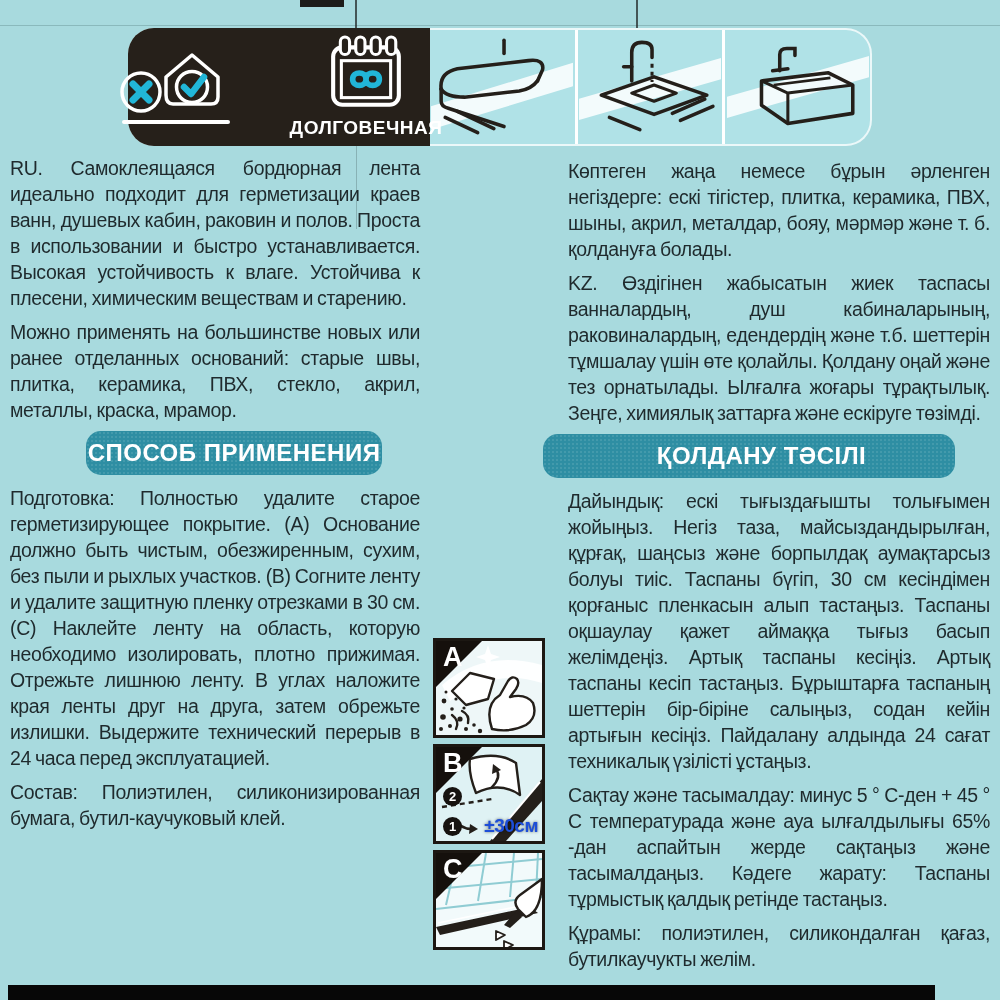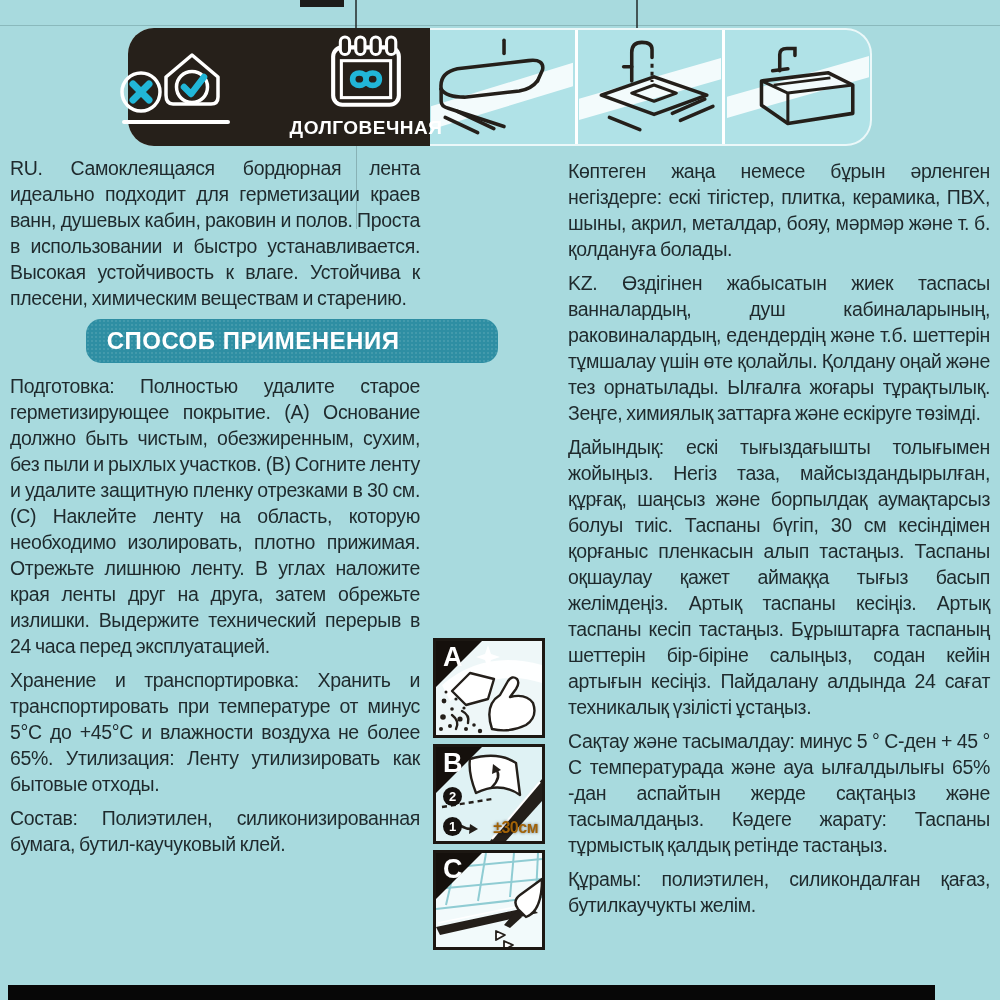--- a/index.html
+++ b/index.html
@@ -32,34 +32,34 @@
   .col p{margin:0 0 8px 0;font-size:19.5px;line-height:26px;font-weight:normal;
          letter-spacing:-0.35px;word-spacing:-1px;text-align:justify;text-align-last:left;}
   .col-ru{left:10px;top:155px;width:482px;}
   .col-kz{left:512px;top:158px;width:478px;}
   .spacer-r{float:right;width:64px;height:350px;margin-top:480px;margin-left:8px;}
   .spacer-l{float:left;width:46px;height:340px;margin-top:474px;margin-right:10px;}
 
   .banner{background:#2e8ea3;background-image:radial-gradient(rgba(255,255,255,.10) 1px,transparent 1px);
           background-size:4px 4px;border-radius:15px;color:#fff;font-weight:bold;font-size:24px;
           letter-spacing:.5px;height:44px;line-height:44px;text-align:center;margin:2px 0 10px 0;}
-  .banner.ru{width:412px;margin-left:76px;}
+  .banner.ru{width:296px;margin-left:76px;}
   .banner.kz{width:412px;margin-left:31px;}
 
   
   .steps{position:absolute;left:433px;top:638px;width:112px;}
   .card{position:relative;width:112px;height:100px;background:#eef7f8;border:3px solid #1c1712;
         box-sizing:border-box;margin-bottom:6px;overflow:hidden;}
   .card svg{position:absolute;left:0;top:0;}
   .corner{position:absolute;left:0;top:0;width:46px;height:46px;background:#15100c;
           clip-path:polygon(0 0,100% 0,0 100%);}
   .step-letter{position:absolute;left:7px;top:1px;color:#fff;font-weight:bold;font-size:27px;z-index:3;}
   .numb{position:absolute;width:19px;height:19px;border-radius:50%;background:#171310;color:#fff;
         font-size:13px;font-weight:bold;text-align:center;line-height:19px;z-index:3;}
-  .note{position:absolute;right:4px;bottom:4px;color:#a16207;font-weight:bold;font-size:16px;
+  .note{position:absolute;right:4px;bottom:4px;color:#1d4ed8;font-weight:bold;font-size:19px;
         text-shadow:0 0 3px rgba(0,0,0,.55);z-index:3;letter-spacing:-0.5px;}
 </style>
 </head>
 <body>
 
 <div class="package">
 
   <div class="hline"></div>
   <div class="crease c1"></div>
   <div class="crease c2"></div>
@@ -130,30 +130,31 @@
         <path d="M34,44 L60,56 L124,48" fill="none" stroke="#241f1a" stroke-width="3" stroke-linejoin="round"></path>
         <line x1="60" y1="56" x2="60" y2="86" stroke="#241f1a" stroke-width="3"></line>
         <line x1="46" y1="48" x2="102" y2="41" stroke="#241f1a" stroke-width="2.5"></line>
       </svg>
     </div>
   </div>
 
   <div class="col col-ru">
     <div class="spacer-r"></div>
     <p>RU. Самоклеящаяся бордюрная лента идеально подходит для герметизации краев ванн, душевых кабин, раковин и полов. Проста в использовании и быстро устанавливается. Высокая устойчивость к влаге. Устойчива к плесени, химическим веществам и старению.</p>
+    <p>Можно применять на большинстве новых или ранее отделанных оснований: старые швы, плитка, керамика, ПВХ, стекло, акрил, металлы, краска, мрамор.</p>
     <div class="banner ru">СПОСОБ ПРИМЕНЕНИЯ</div>
     <p>Подготовка: Полностью удалите старое герметизирующее покрытие. (A) Основание должно быть чистым, обезжиренным, сухим, без пыли и рыхлых участков. (B) Согните ленту и удалите защитную пленку отрезками в 30 см. (C) Наклейте ленту на область, которую необходимо изолировать, плотно прижимая. Отрежьте лишнюю ленту. В углах наложите края ленты друг на друга, затем обрежьте излишки. Выдержите технический перерыв в 24 часа перед эксплуатацией.</p>
-    <p>Хранение и транспортировка: Хранить и транспортировать при температуре от минус 5°С до +45°С и влажности воздуха не более 65%. Утилизация: Ленту утилизировать как бытовые отходы.</p>
     <p>Состав: Полиэтилен, силиконизированная бумага, бутил-каучуковый клей.</p>
   </div>
 
   <div class="col col-kz">
     <div class="spacer-l"></div>
     <p>Көптеген жаңа немесе бұрын әрленген негіздерге: ескі тігістер, плитка, керамика, ПВХ, шыны, акрил, металдар, бояу, мәрмәр және т. б. қолдануға болады.</p>
     <p>KZ. Өздігінен жабысатын жиек таспасы ванналардың, душ кабиналарының, раковиналардың, едендердің және т.б. шеттерін тұмшалау үшін өте қолайлы. Қолдану оңай және тез орнатылады. Ылғалға жоғары тұрақтылық. Зеңге, химиялық заттарға және ескіруге төзімді.</p>
+    <div class="banner kz">ҚОЛДАНУ ТӘСІЛІ</div>
     <p>Дайындық: ескі тығыздағышты толығымен жойыңыз. Негіз таза, майсыздандырылған, құрғақ, шаңсыз және борпылдақ аумақтарсыз болуы тиіс. Таспаны бүгіп, 30 см кесіндімен қорғаныс пленкасын алып тастаңыз. Таспаны оқшаулау қажет аймаққа тығыз басып желімдеңіз. Артық таспаны кесіңіз. Артық таспаны кесіп тастаңыз. Бұрыштарға таспаның шеттерін бір-біріне салыңыз, содан кейін артығын кесіңіз. Пайдалану алдында 24 сағат техникалық үзілісті ұстаңыз.</p>
     <p>Сақтау және тасымалдау: минус 5 ° С-ден + 45 ° С температурада және ауа ылғалдылығы 65% -дан аспайтын жерде сақтаңыз және тасымалдаңыз. Кәдеге жарату: Таспаны тұрмыстық қалдық ретінде тастаңыз.</p>
     <p>Құрамы: полиэтилен, силикондалған қағаз, бутилкаучукты желім.</p>
   </div>
 
   <div class="steps">
 
     <div class="card">
       <svg width="106" height="94" viewBox="0 0 106 94">
         <rect x="0" y="0" width="106" height="94" fill="#eef7f8"></rect>

